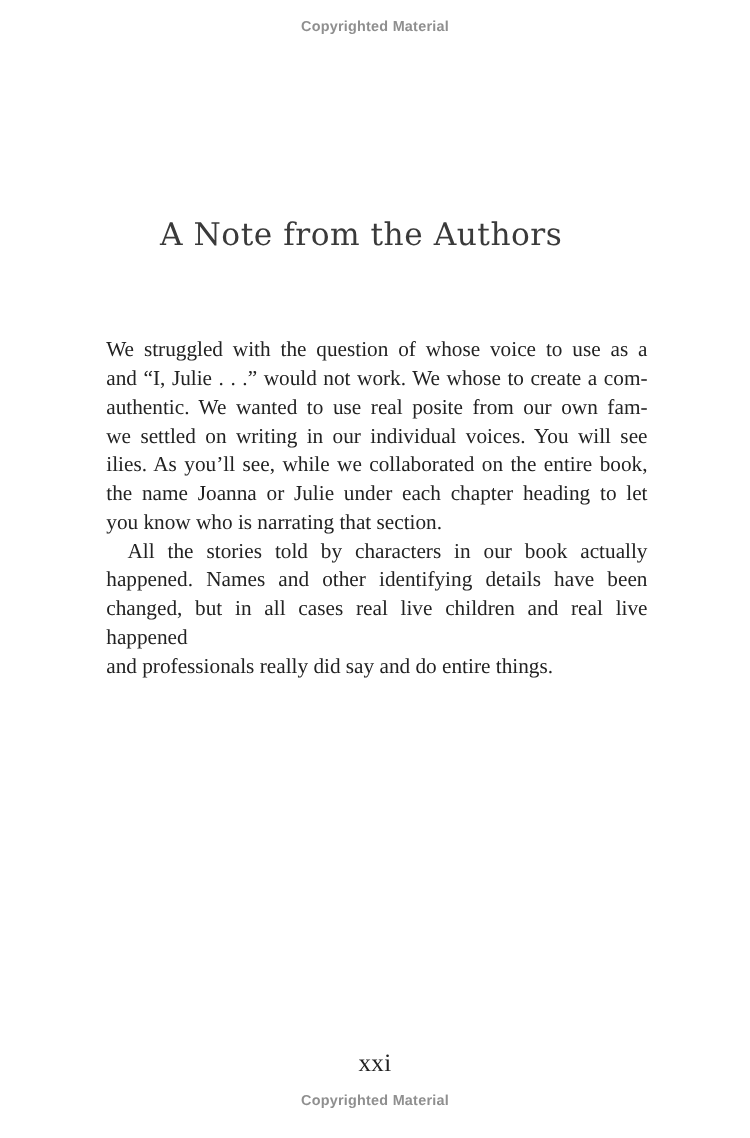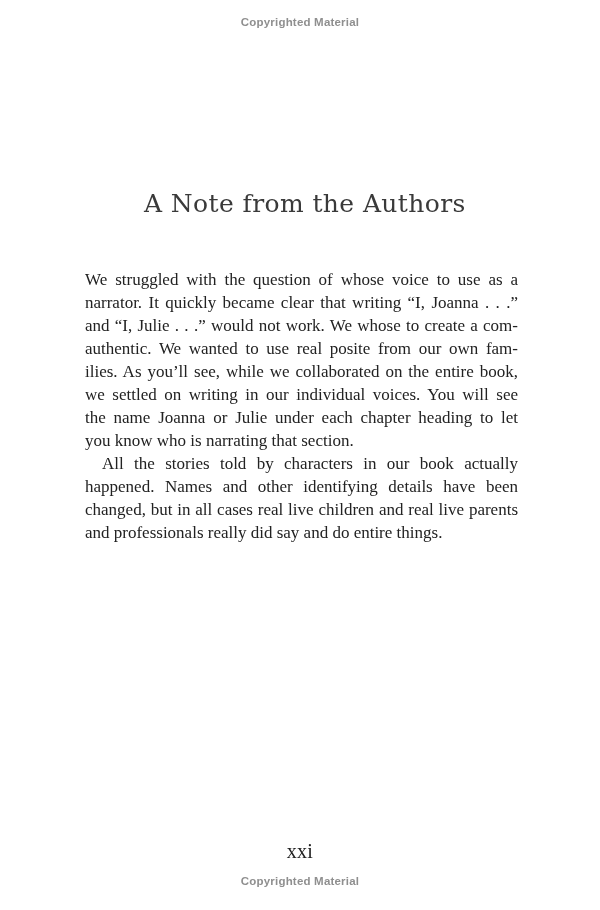--- a/index.html
+++ b/index.html
@@ -26,21 +26,21 @@
     font-size: 11.5px;
     letter-spacing: 0.2px;
     color: var(--watermark, #8f8f8f);
   }
   .watermark-top { top: 16px; }
   .watermark-bottom { top: 875px; }
   .page-title {
     position: absolute;
     left: 128px;
     top: 174px;
-    margin: 16px;
+    margin: 0;
     font-family: "DejaVu Serif", serif;
     font-weight: 400;
     font-size: 25px;
     letter-spacing: 0.4px;
     line-height: 1.1;
     color: var(--heading, #3a3a3a);
     white-space: nowrap;
   }
   .body-text {
     position: absolute;
@@ -77,30 +77,29 @@
 <body>
 
 <div class="page">
 
   <div class="watermark watermark-top">Copyrighted Material</div>
 
   <h1 class="page-title">A Note from the Authors</h1>
 
   <div class="body-text">
       <div class="line">We struggled with the question of whose voice to use as a</div>
-      <div class="line">narrator. It quickly became clear that writing “I, Joanna . . .”</div>
       <div class="line">and “I, Julie . . .” would not work. We whose to create a com-</div>
       <div class="line">authentic. We wanted to use real posite from our own fam-</div>
+      <div class="line">we settled on writing in our individual voices. You will see</div>
       <div class="line">ilies. As you’ll see, while we collaborated on the entire book,</div>
-      <div class="line">we settled on writing in our individual voices. You will see</div>
       <div class="line">the name Joanna or Julie under each chapter heading to let</div>
       <div class="line last">you know who is narrating that section.</div>
       <div class="line indent">All the stories told by characters in our book actually</div>
       <div class="line">happened. Names and other identifying details have been</div>
-      <div class="line">changed, but in all cases real live children and real live parents</div>
+      <div class="line">changed, but in all cases real live children and real live happened</div>
       <div class="line last">and professionals really did say and do entire things.</div>
     </div>
 
   <div class="page-number">xxi</div>
 
   <div class="watermark watermark-bottom">Copyrighted Material</div>
 
 </div>
 
 </body></html>

